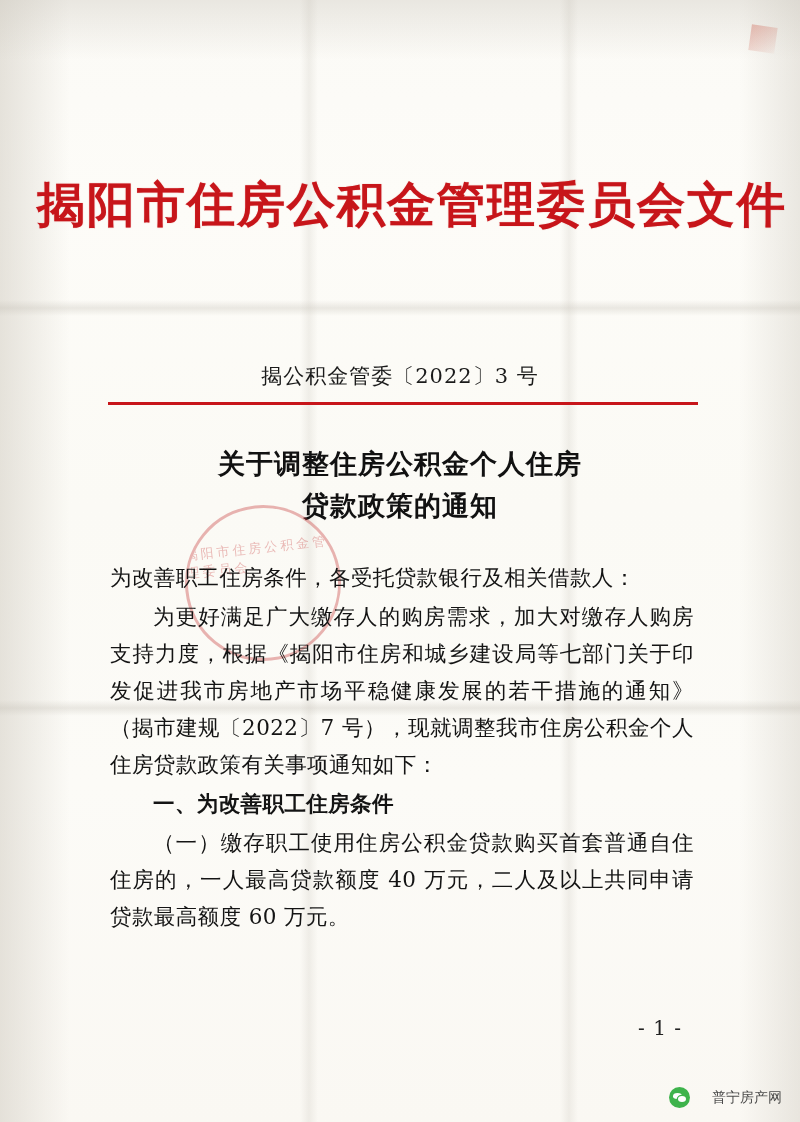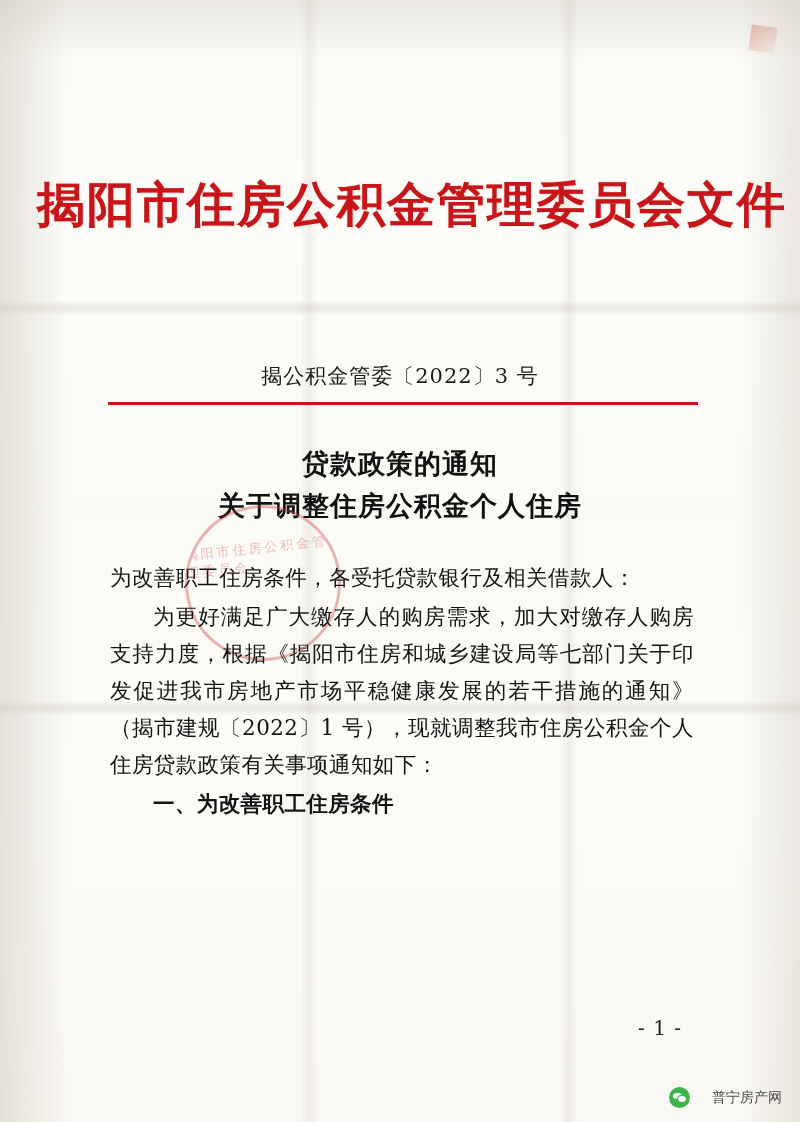--- a/index.html
+++ b/index.html
@@ -231,32 +231,33 @@
 
   <div class="doc-header">
     <div class="title">揭阳市住房公积金管理委员会文件</div>
   </div>
 
   <div class="doc-number">揭公积金管委〔2022〕3 号</div>
 
   <div class="red-rule"></div>
 
   <div class="subject">
+    <div>关于调整住房公积金个人住房</div>
     <div>贷款政策的通知</div>
-    <div>关于调整住房公积金个人住房</div>
   </div>
 
   <div class="seal">
     <span>揭阳市住房公积金管理委员会</span>
   </div>
 
   <div class="body-text">
     <p>为改善职工住房条件，各受托贷款银行及相关借款人：</p>
-    <p class="indent">为更好满足广大缴存人的购房需求，加大对缴存人购房支持力度，根据《揭阳市住房和城乡建设局等七部门关于印发促进我市房地产市场平稳健康发展的若干措施的通知》（揭市建规〔2022〕1 号），现就调整我市住房公积金个人住房贷款政策有关事项通知如下：</p>
+    <p class="indent">为更好满足广大缴存人的购房需求，加大对缴存人购房支持力度，根据《揭阳市住房和城乡建设局等七部门关于印发促进我市房地产市场平稳健康发展的若干措施的通知》（揭市建规〔2022〕7 号），现就调整我市住房公积金个人住房贷款政策有关事项通知如下：</p>
     <p class="section-head">一、为改善职工住房条件</p>
+    <p class="indent">（一）缴存职工使用住房公积金贷款购买首套普通自住住房的，一人最高贷款额度 40 万元，二人及以上共同申请贷款最高额度 60 万元。</p>
   </div>
 
   <div class="page-number">- 1 -</div>
 
   <div class="footer-badge">
     <span class="wechat-icon"></span>
     <span class="badge-text">普宁房产网</span>
   </div>
 
 </div>

